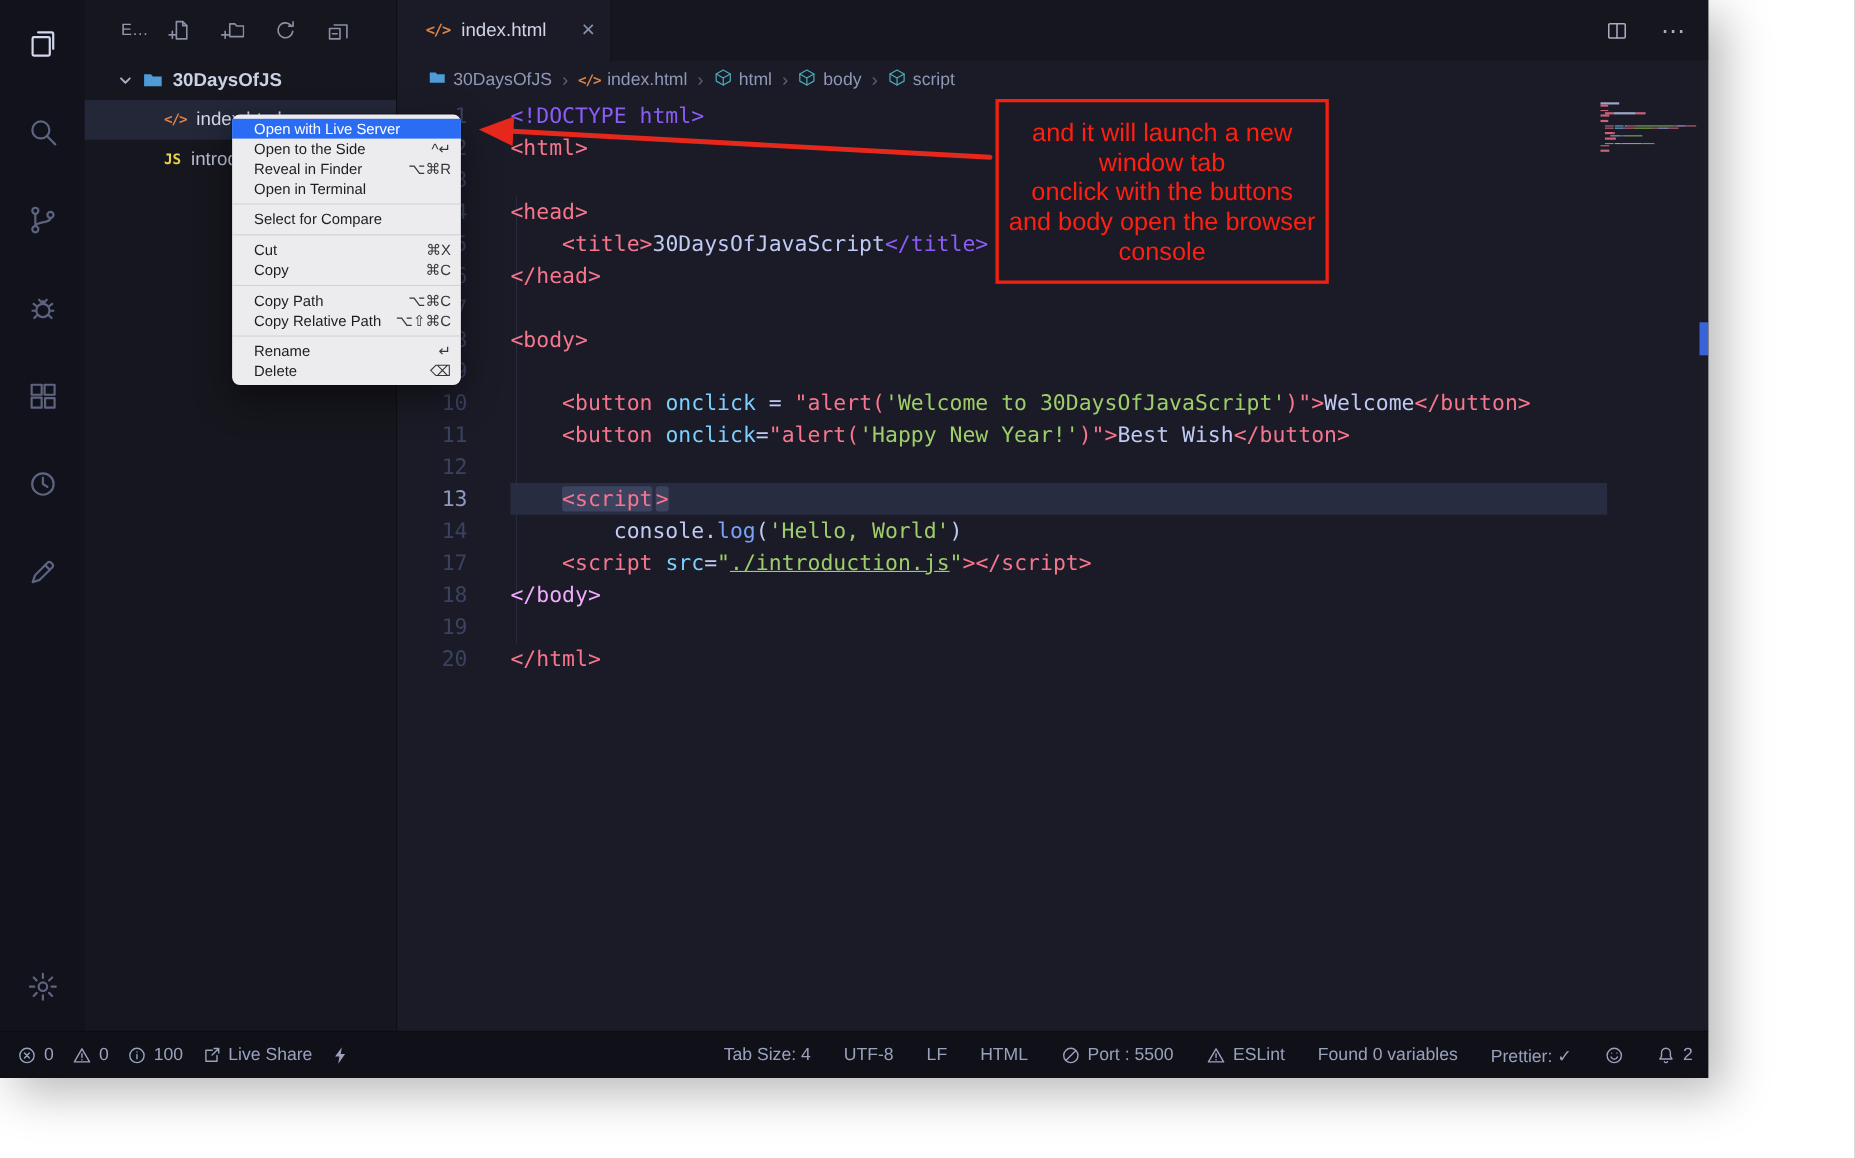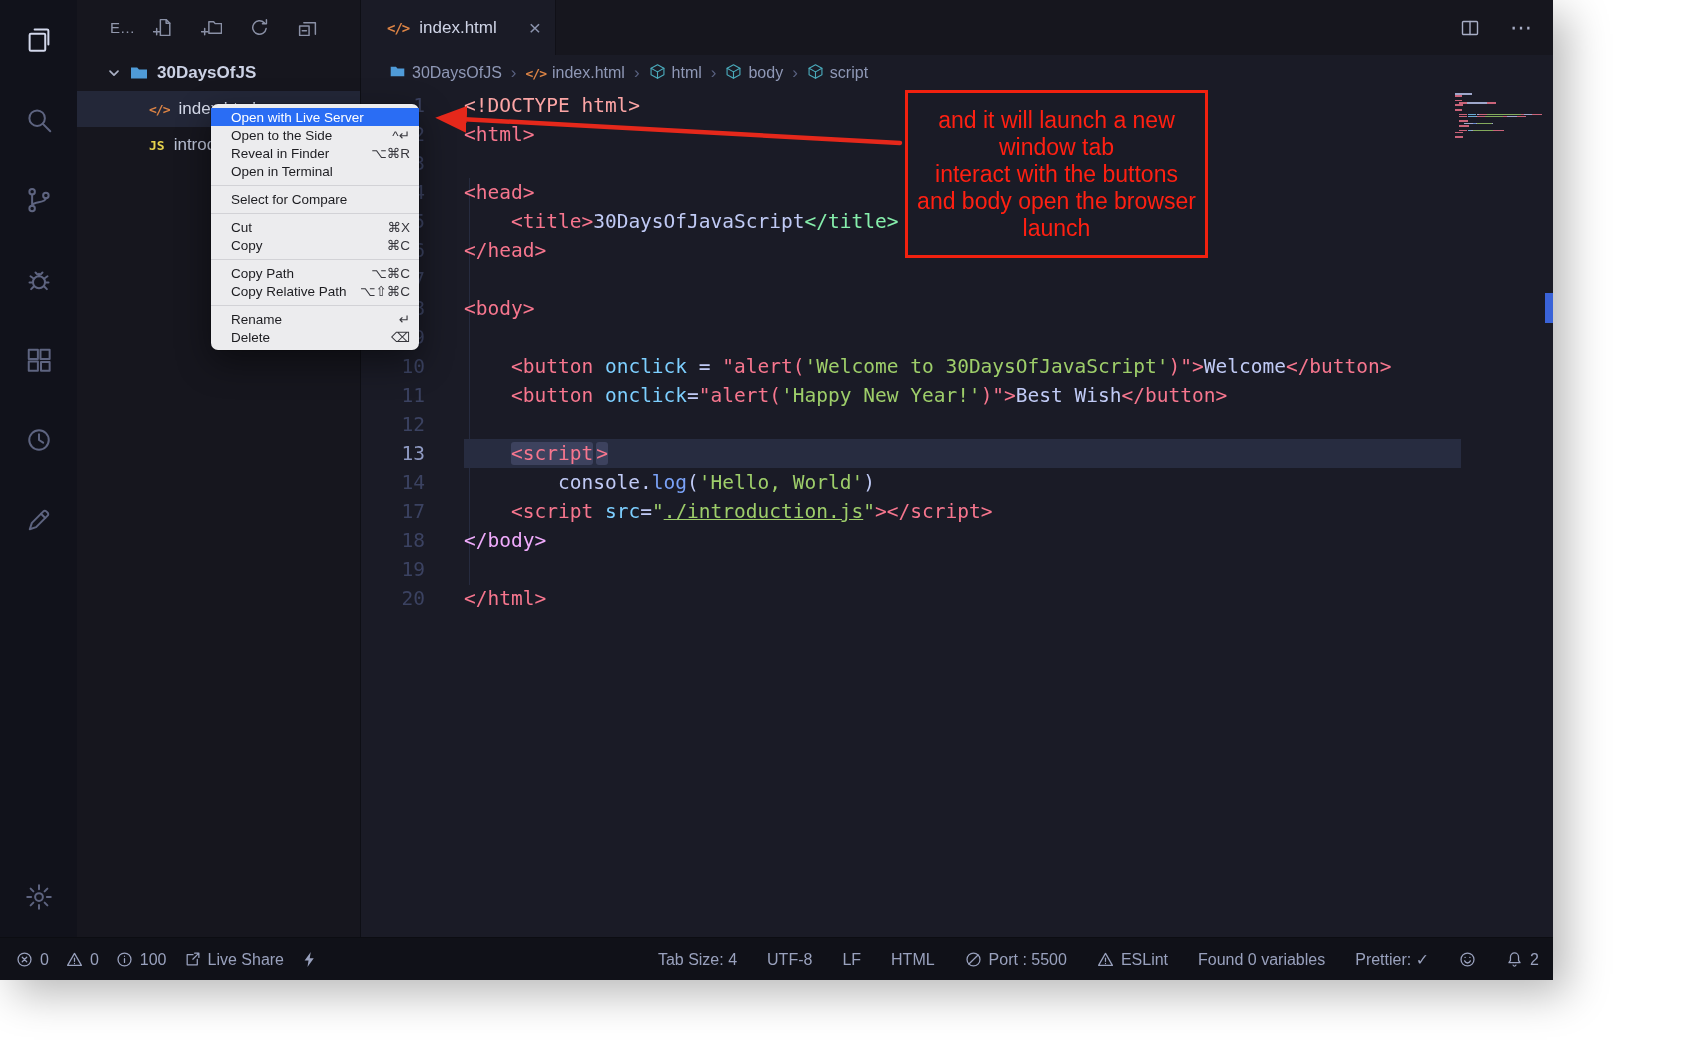--- a/index.html
+++ b/index.html
@@ -267,25 +267,25 @@
           <span class="bc-item">
             <span class="bc-ic cube"><svg viewBox="0 0 18 18">
                 <path d="M9 1.8l6.8 3.8v6.8L9 16.2 2.2 12.4V5.6z"></path>
                 <path d="M2.2 5.6L9 9.4l6.8-3.8M9 9.4v6.8"></path>
               </svg></span>
             <span>script</span>
           </span>
         </div>
       <div class="editor">
         <div class="code-lines" id="code-lines">
-            <div class="cl"><span class="ln">1</span><span class="ct"><span style="color: #fca5a5;">&lt;!DOCTYPE html&gt;</span></span></div>
+            <div class="cl"><span class="ln">1</span><span class="ct"><span style="color: #8b5cf6;">&lt;!DOCTYPE html&gt;</span></span></div>
             <div class="cl"><span class="ln">2</span><span class="ct"><span style="color: rgb(247, 118, 142);">&lt;html&gt;</span></span></div>
             <div class="cl"><span class="ln">3</span><span class="ct"></span></div>
             <div class="cl"><span class="ln">4</span><span class="ct"><span style="color: rgb(247, 118, 142);">&lt;head&gt;</span></span></div>
-            <div class="cl"><span class="ln">5</span><span class="ct"><span style="color: rgb(192, 202, 245);">    </span><span style="color: rgb(247, 118, 142);">&lt;title&gt;</span><span style="color: rgb(192, 202, 245);">30DaysOfJavaScript</span><span style="color: #86efac;">&lt;/title&gt;</span></span></div>
+            <div class="cl"><span class="ln">5</span><span class="ct"><span style="color: rgb(192, 202, 245);">    </span><span style="color: rgb(247, 118, 142);">&lt;title&gt;</span><span style="color: rgb(192, 202, 245);">30DaysOfJavaScript</span><span style="color: #8b5cf6;">&lt;/title&gt;</span></span></div>
             <div class="cl"><span class="ln">6</span><span class="ct"><span style="color: rgb(247, 118, 142);">&lt;/head&gt;</span></span></div>
             <div class="cl"><span class="ln">7</span><span class="ct"></span></div>
             <div class="cl"><span class="ln">8</span><span class="ct"><span style="color: rgb(247, 118, 142);">&lt;body&gt;</span></span></div>
             <div class="cl"><span class="ln">9</span><span class="ct"></span></div>
             <div class="cl"><span class="ln">10</span><span class="ct"><span style="color: rgb(192, 202, 245);">    </span><span style="color: rgb(247, 118, 142);">&lt;button</span><span style="color: rgb(192, 202, 245);"> </span><span style="color: rgb(125, 207, 255);">onclick</span><span style="color: rgb(192, 202, 245);"> = </span><span style="color: rgb(247, 118, 142);">"alert(</span><span style="color: rgb(158, 206, 106);">'Welcome to 30DaysOfJavaScript'</span><span style="color: rgb(247, 118, 142);">)"&gt;</span><span style="color: rgb(192, 202, 245);">Welcome</span><span style="color: rgb(247, 118, 142);">&lt;/button&gt;</span></span></div>
             <div class="cl"><span class="ln">11</span><span class="ct"><span style="color: rgb(192, 202, 245);">    </span><span style="color: rgb(247, 118, 142);">&lt;button</span><span style="color: rgb(192, 202, 245);"> </span><span style="color: rgb(125, 207, 255);">onclick</span><span style="color: rgb(192, 202, 245);">=</span><span style="color: rgb(247, 118, 142);">"alert(</span><span style="color: rgb(158, 206, 106);">'Happy New Year!'</span><span style="color: rgb(247, 118, 142);">)"&gt;</span><span style="color: rgb(192, 202, 245);">Best Wish</span><span style="color: rgb(247, 118, 142);">&lt;/button&gt;</span></span></div>
             <div class="cl"><span class="ln">12</span><span class="ct"></span></div>
             <div class="cl cur"><span class="ln">13</span><span class="ct"><span style="color: rgb(192, 202, 245);">    </span><span class="bx" style="color: rgb(247, 118, 142);">&lt;script</span><span class="bx bx2" style="color: rgb(247, 118, 142);">&gt;</span></span></div>
             <div class="cl"><span class="ln">14</span><span class="ct"><span style="color: rgb(192, 202, 245);">        console.</span><span style="color: rgb(122, 162, 247);">log</span><span style="color: rgb(192, 202, 245);">(</span><span style="color: rgb(158, 206, 106);">'Hello, World'</span><span style="color: rgb(192, 202, 245);">)</span></span></div>
             <div class="cl"><span class="ln">17</span><span class="ct"><span style="color: rgb(192, 202, 245);">    </span><span style="color: rgb(247, 118, 142);">&lt;script</span><span style="color: rgb(192, 202, 245);"> </span><span style="color: rgb(125, 207, 255);">src</span><span style="color: rgb(192, 202, 245);">=</span><span style="color: rgb(158, 206, 106);">"</span><span class="lnk" style="color: rgb(158, 206, 106);">./introduction.js</span><span style="color: rgb(158, 206, 106);">"</span><span style="color: rgb(247, 118, 142);">&gt;&lt;/script&gt;</span></span></div>
@@ -420,23 +420,23 @@
       <div class="mm-line"><span class="mm-tk" style="width: 4.4px;"></span><span class="mm-tk" style="width: 7.7px; background: rgb(247, 118, 142);"></span><span class="mm-tk" style="width: 1.1px;"></span><span class="mm-tk" style="width: 3.3px; background: rgb(125, 207, 255);"></span><span class="mm-tk" style="width: 1.1px; background: rgb(192, 202, 245);"></span><span class="mm-tk" style="width: 1.1px; background: rgb(158, 206, 106);"></span><span class="mm-tk" style="width: 18.7px; background: rgb(158, 206, 106);"></span><span class="mm-tk" style="width: 1.1px; background: rgb(158, 206, 106);"></span><span class="mm-tk" style="width: 11px; background: rgb(247, 118, 142);"></span></div>
       <div class="mm-line"><span class="mm-tk" style="width: 7.7px; background: rgb(247, 118, 142);"></span></div>
       <div class="mm-line"></div>
       <div class="mm-line"><span class="mm-tk" style="width: 7.7px; background: rgb(247, 118, 142);"></span></div>
     </div>
   <div class="overview-marker"></div>
 
   <div class="annotation" id="annotation">
       <div>and it will launch a new</div>
       <div>window tab</div>
-      <div>interact with the buttons</div>
+      <div>onclick with the buttons</div>
       <div>and body open the browser</div>
-      <div>launch</div>
+      <div>console</div>
     </div>
 
   <div class="cmenu" id="context-menu">
       <div class="mi hl">
         <span class="lab">Open with Live Server</span>
         <span class="sc"></span>
       </div>
       <div class="mi">
         <span class="lab">Open to the Side</span>
         <span class="sc">^↵</span>

